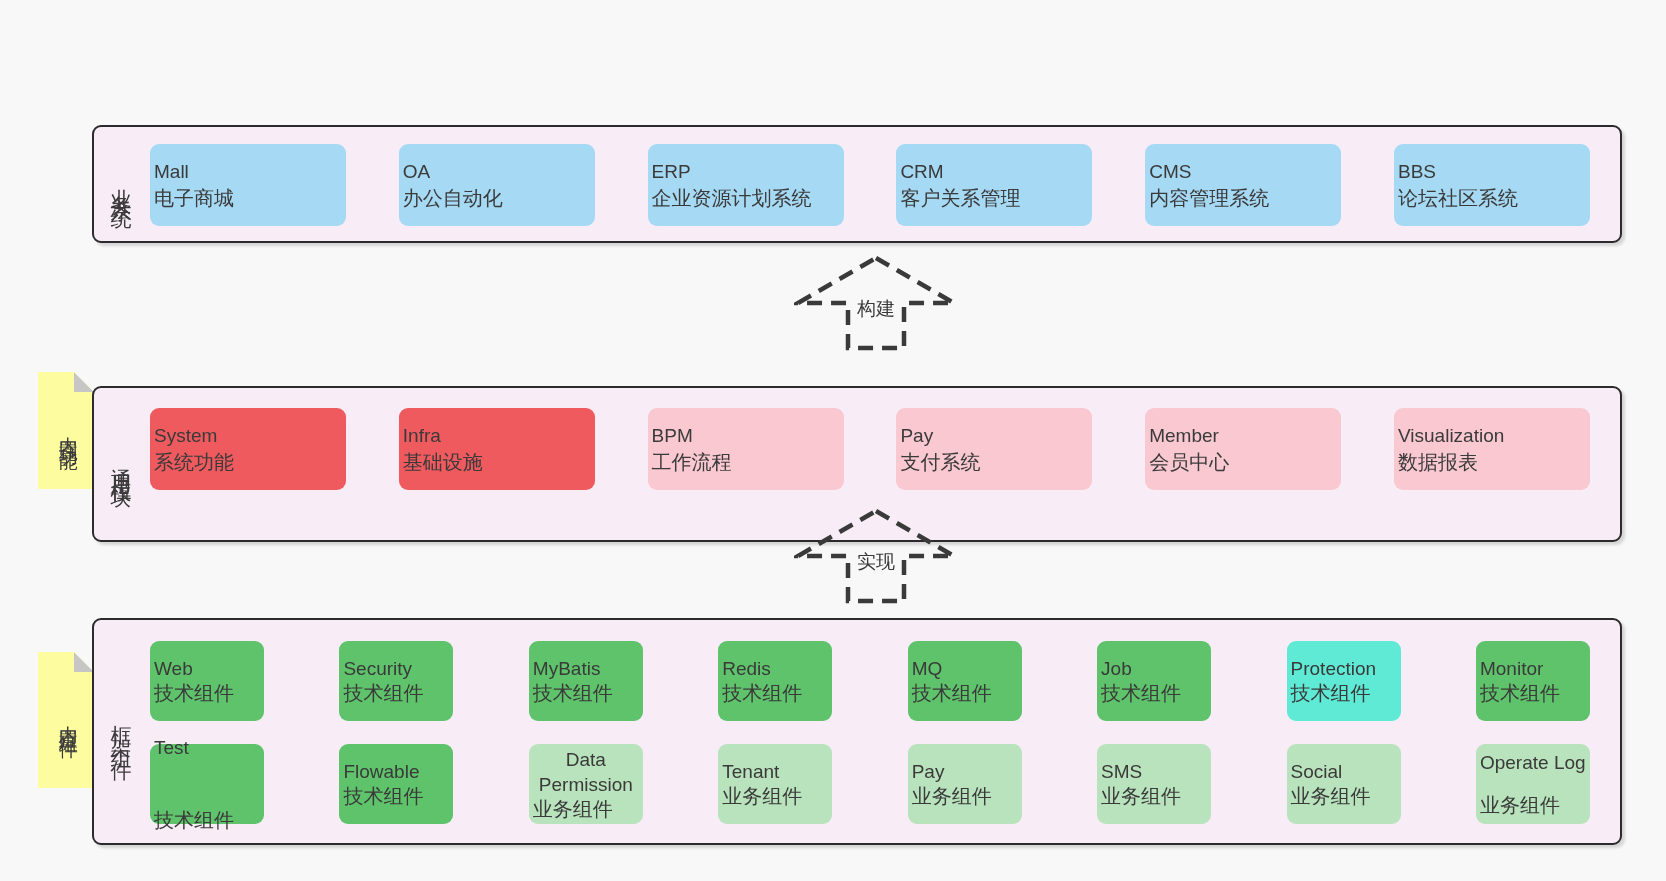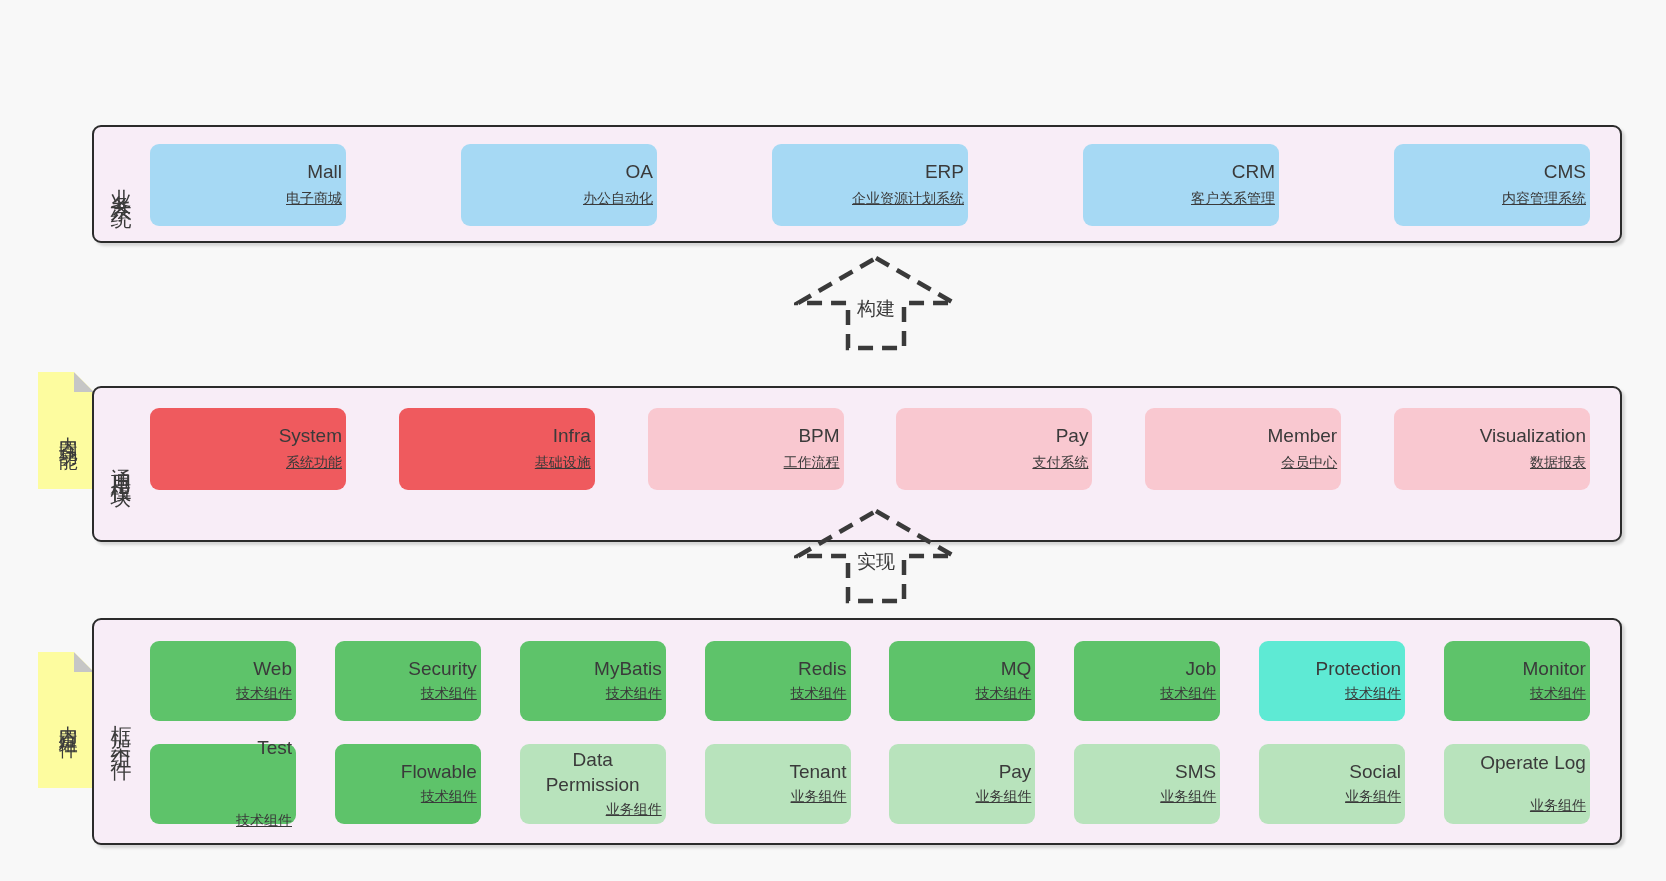--- a/index.html
+++ b/index.html
@@ -31,26 +31,26 @@
     position:absolute;left:56px;right:30px;
     display:flex;justify-content:space-between;align-items:flex-start;
   }
   .layer-business .box-row{top:17px;}
   .layer-modules .box-row{top:20px;}
   .layer-components .box-row.row-0{top:21px;}
   .layer-components .box-row.row-1{top:124px;}
 
   .box{
     box-sizing:border-box;border-radius:9px;padding:2px 4px;
-    display:flex;flex-direction:column;align-items:flex-end;justify-content:center;
+    display:flex;flex-direction:column;align-items:flex-start;justify-content:center;
     text-align:center;line-height:26px;font-size:19px;
   }
   .layer-business .box,.layer-modules .box{width:196px;height:82px;}
-  .layer-components .box{width:146px;height:80px;line-height:25px;}
-  .box .zh{font-size:14px;text-decoration:underline;}
+  .layer-components .box{width:114px;height:80px;line-height:25px;}
+  .box .zh{font-size:20px;}
 
   
   .sticky{
     position:absolute;width:56px;background:#fdfc9f;
     clip-path:polygon(0 0,calc(100% - 20px) 0,100% 20px,100% 100%,0 100%);
   }
   .sticky-modules{left:38px;top:372px;height:117px;}
   .sticky-components{left:38px;top:652px;height:136px;}
   .sticky .fold{
     position:absolute;top:0;right:0;width:20px;height:20px;background:#c6c6c6;
@@ -102,20 +102,24 @@
           <div class="zh">企业资源计划系统</div>
         </div>
         <div class="box" style="background: rgb(166, 217, 244);">
           <div class="en">CRM</div>
           <div class="zh">客户关系管理</div>
         </div>
         <div class="box" style="background: rgb(166, 217, 244);">
           <div class="en">CMS</div>
           <div class="zh">内容管理系统</div>
         </div>
+        <div class="box" style="background: rgb(166, 217, 244);">
+          <div class="en">BBS</div>
+          <div class="zh">论坛社区系统</div>
+        </div>
       </div>
   </section>
 
   <div class="arrow arrow-build">
     <svg viewBox="0 0 164 96">
       <polygon points="82,3 160,48 110,48 110,93 54,93 54,48 4,48" fill="none" stroke="#3a3a3a" stroke-width="4.5" stroke-dasharray="15 9" stroke-linejoin="miter"></polygon>
     </svg>
     <span class="arrow-label">构建</span>
   </div>
 

